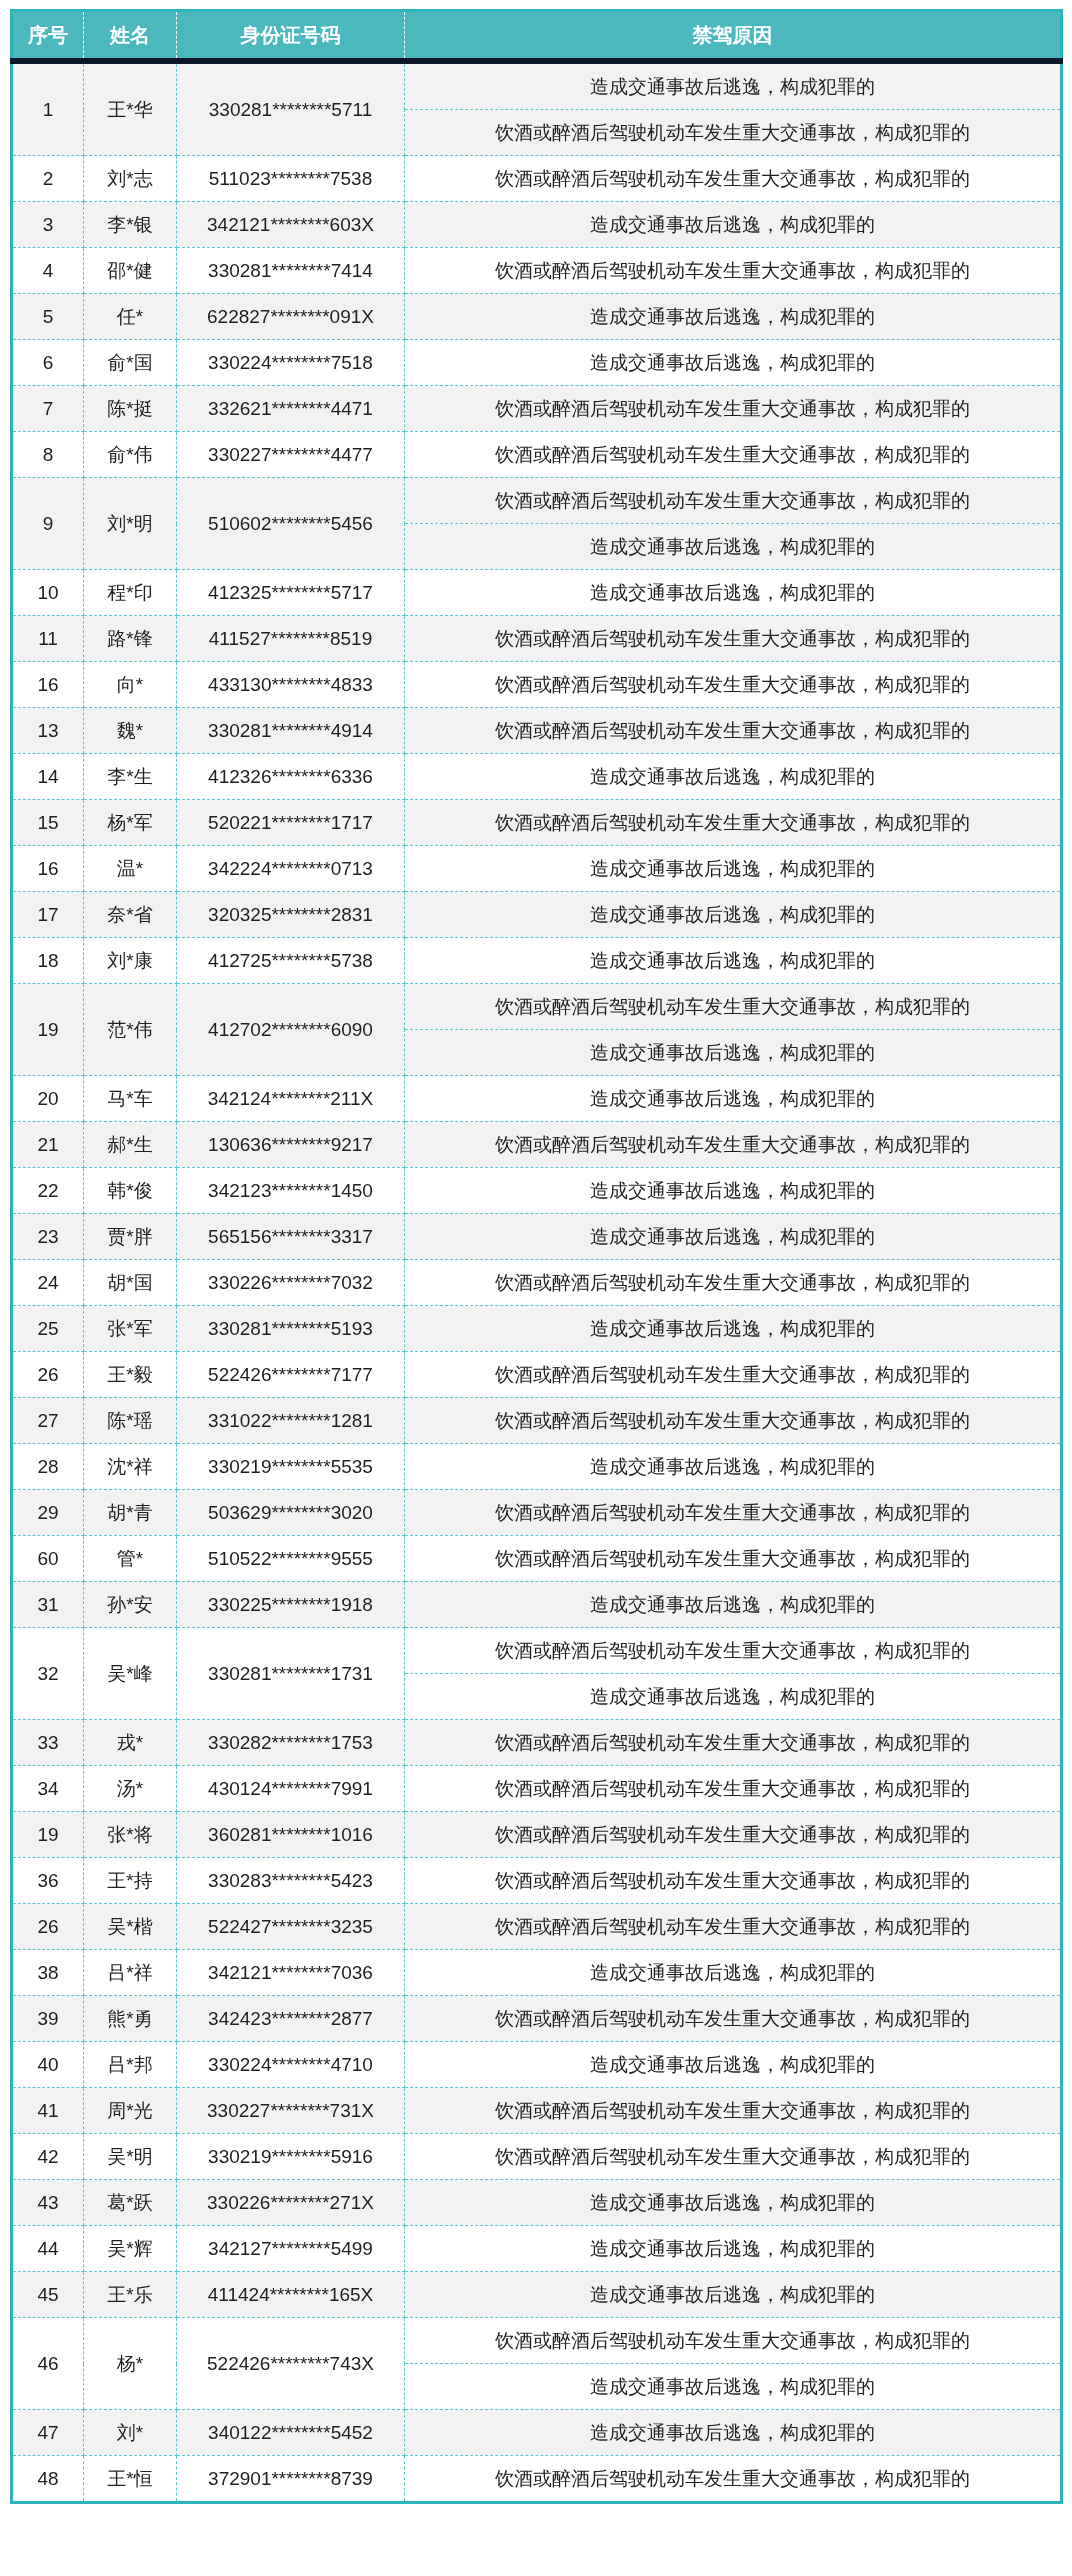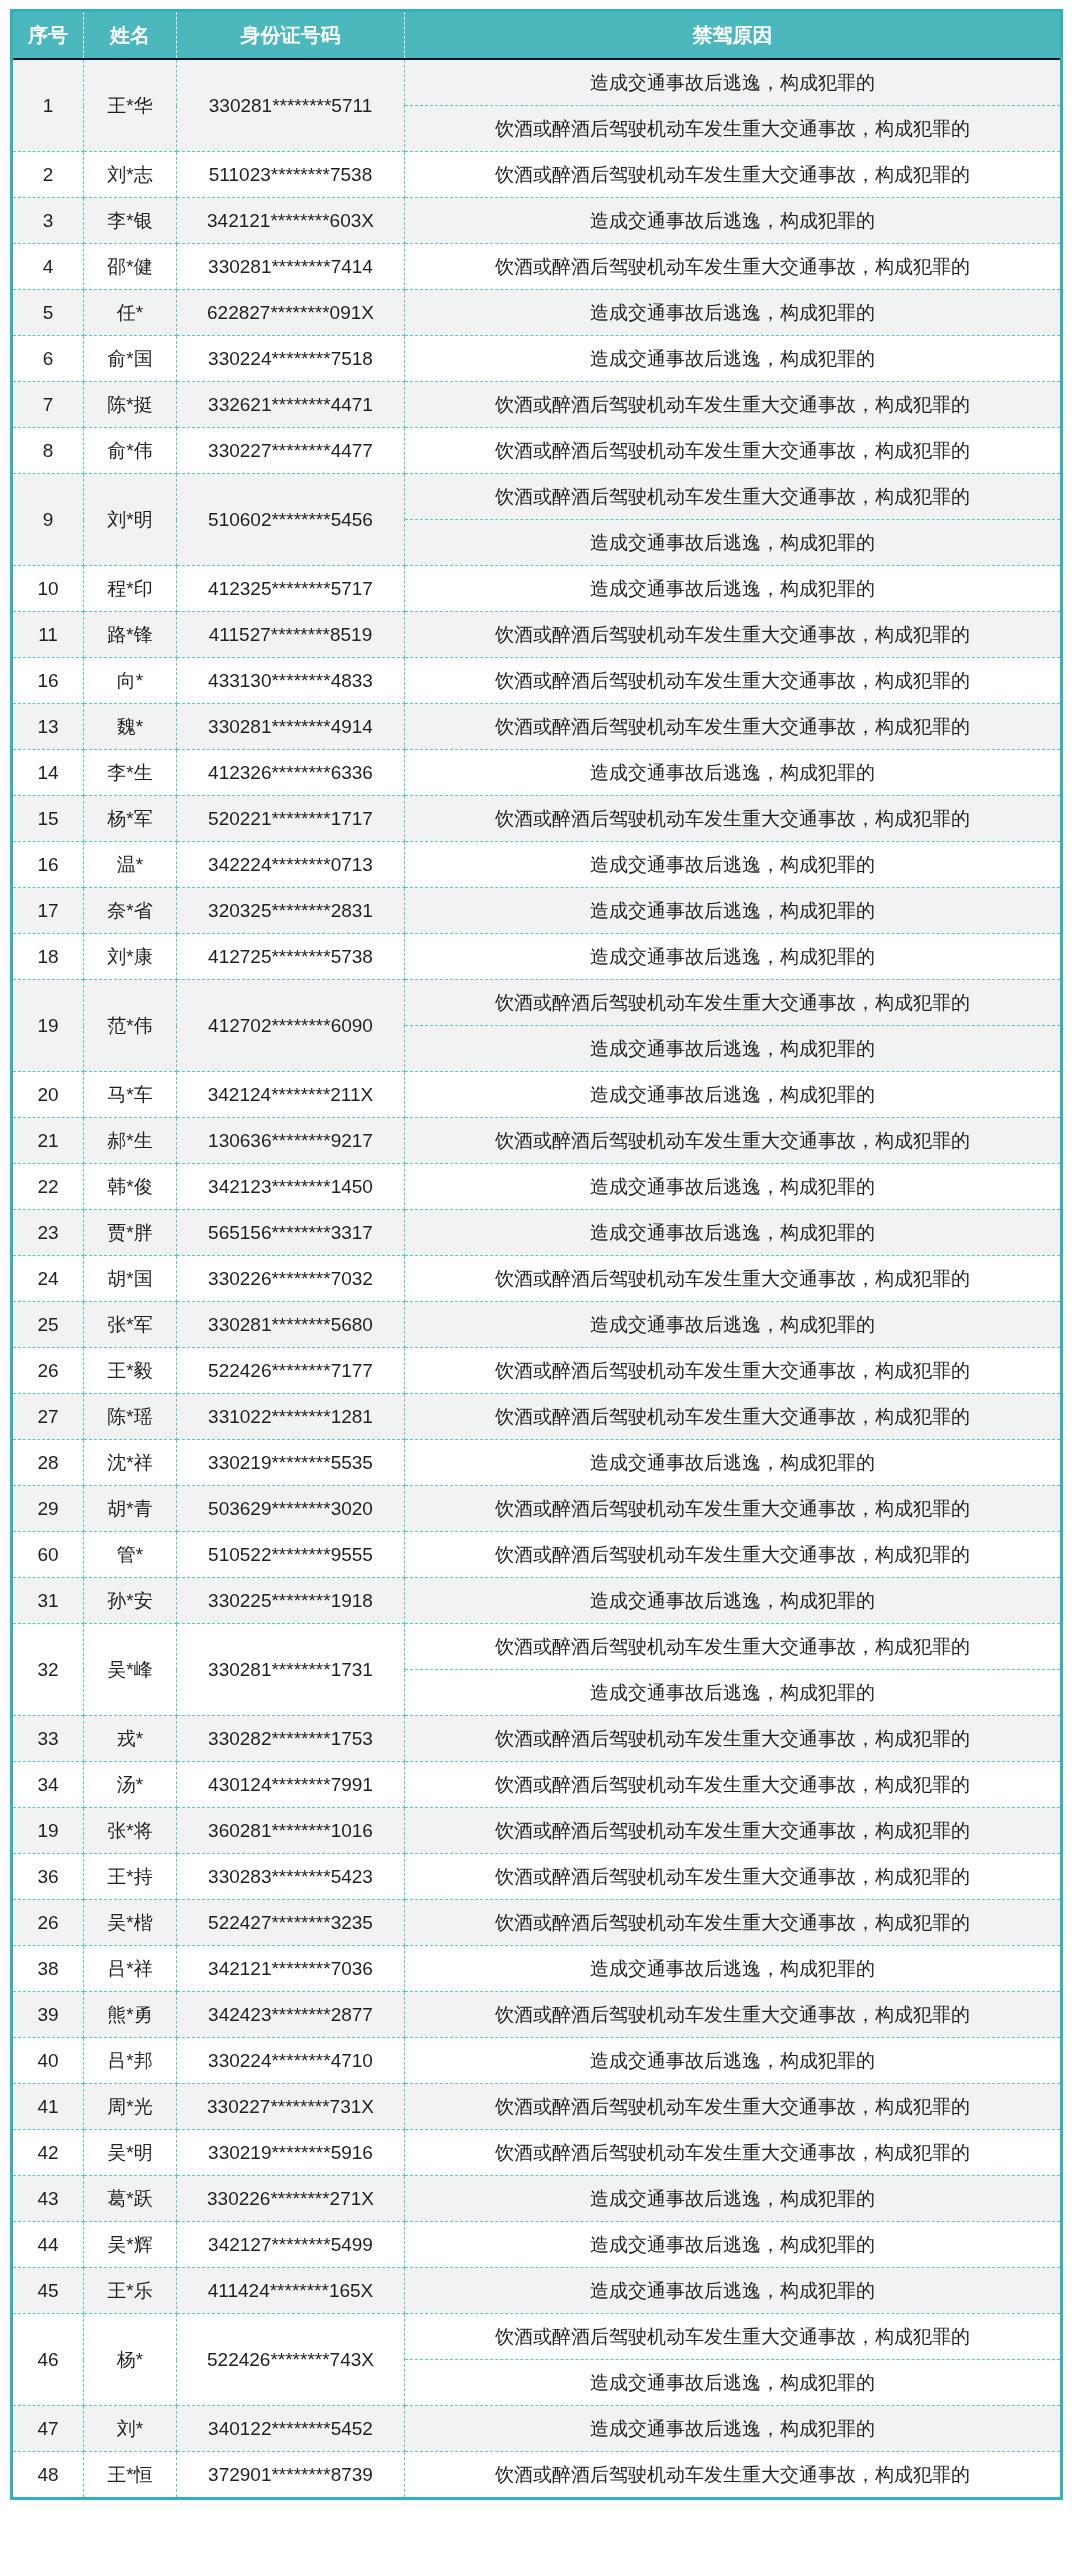--- a/index.html
+++ b/index.html
@@ -20,21 +20,21 @@
     table-layout:fixed;
   }
   .ban-table th{
     background:var(--header-bg);
     color:var(--header-text);
     font-size:20px;
     font-weight:bold;
     height:46px;
     padding:0;
     border-left:1px dashed #ffffff;
-    border-bottom:2px solid #0f172a;
+    border-bottom:6px solid #0f172a;
   }
   .ban-table th:first-child{border-left:none;}
   .ban-table td{
     font-size:19px;
     text-align:center;
     vertical-align:middle;
     height:45px;
     padding:0 4px;
     border:1px dashed var(--inner-border);
     background:#ffffff;
@@ -215,21 +215,21 @@
         </tr>
         <tr class="data-row">
           <td>24</td>
           <td>胡*国</td>
           <td>330226********7032</td>
           <td>饮酒或醉酒后驾驶机动车发生重大交通事故，构成犯罪的</td>
         </tr>
         <tr class="data-row stripe">
           <td>25</td>
           <td>张*军</td>
-          <td>330281********5680</td>
+          <td>330281********5193</td>
           <td>造成交通事故后逃逸，构成犯罪的</td>
         </tr>
         <tr class="data-row">
           <td>26</td>
           <td>王*毅</td>
           <td>522426********7177</td>
           <td>饮酒或醉酒后驾驶机动车发生重大交通事故，构成犯罪的</td>
         </tr>
         <tr class="data-row stripe">
           <td>27</td>

